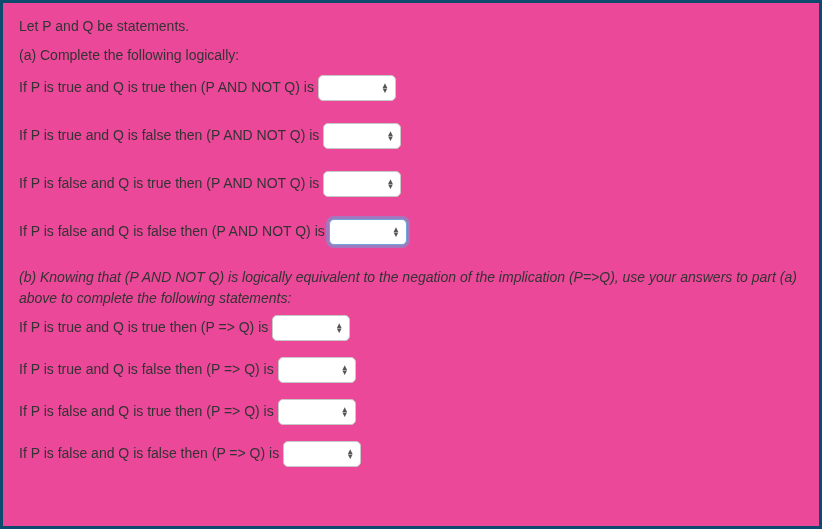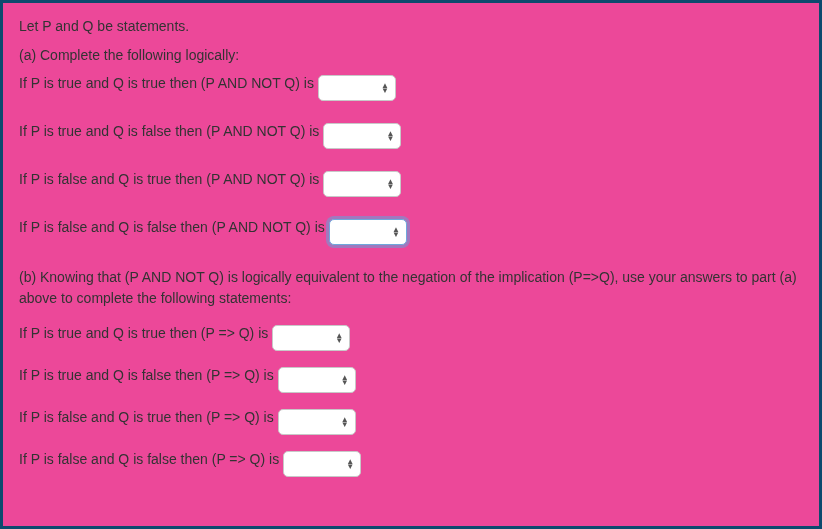--- a/index.html
+++ b/index.html
@@ -19,34 +19,35 @@
     background: #ec4899;
     border: 3px solid #0c4a6e;
     padding: 14px 16px 16px 16px;
   }
   .intro-line {
     margin: 0 0 10px 0;
     line-height: 1.35;
   }
   .stmt-row {
     display: flex;
-    align-items: flex-start;
+    align-items: center;
     margin: 0 0 22px 0;
     line-height: 1.2;
     white-space: nowrap;
   }
   .stmt-row.tight {
     margin-bottom: 16px;
   }
   .stmt-text {
     white-space: nowrap;
   }
   .part-b {
-    margin: 0 0 16px 0;
+    margin: 0 0 6px 0;
     line-height: 1.5;
+    font-style: italic;
   }
   .select-wrap {
     position: relative;
     display: inline-block;
     margin-left: 4px;
   }
   .select-box {
     background: #fff;
     border: 1px solid #c8c8c8;
     border-radius: 5px;

